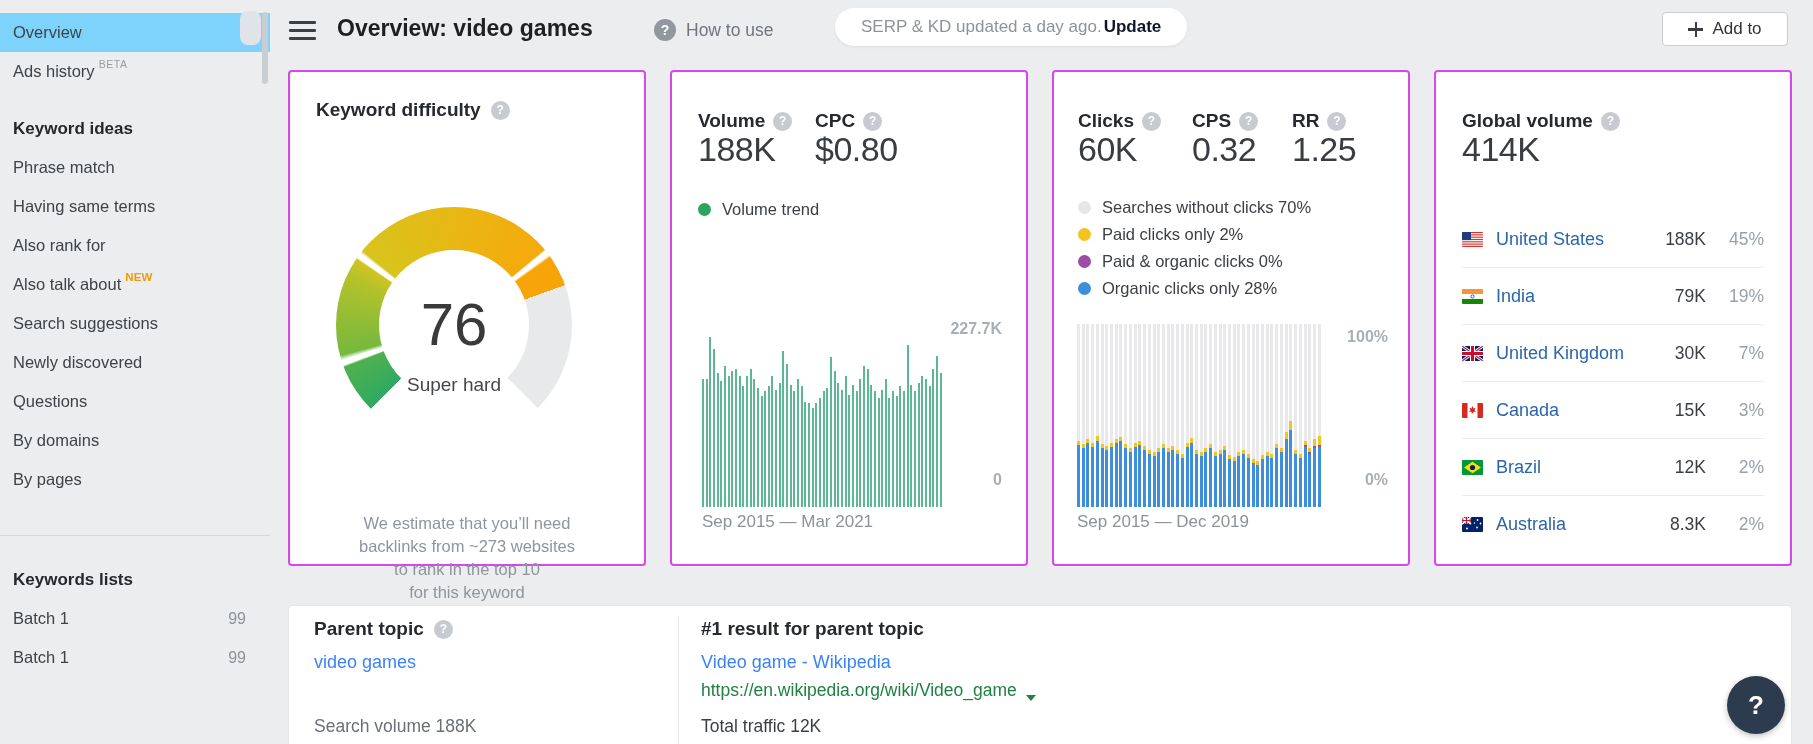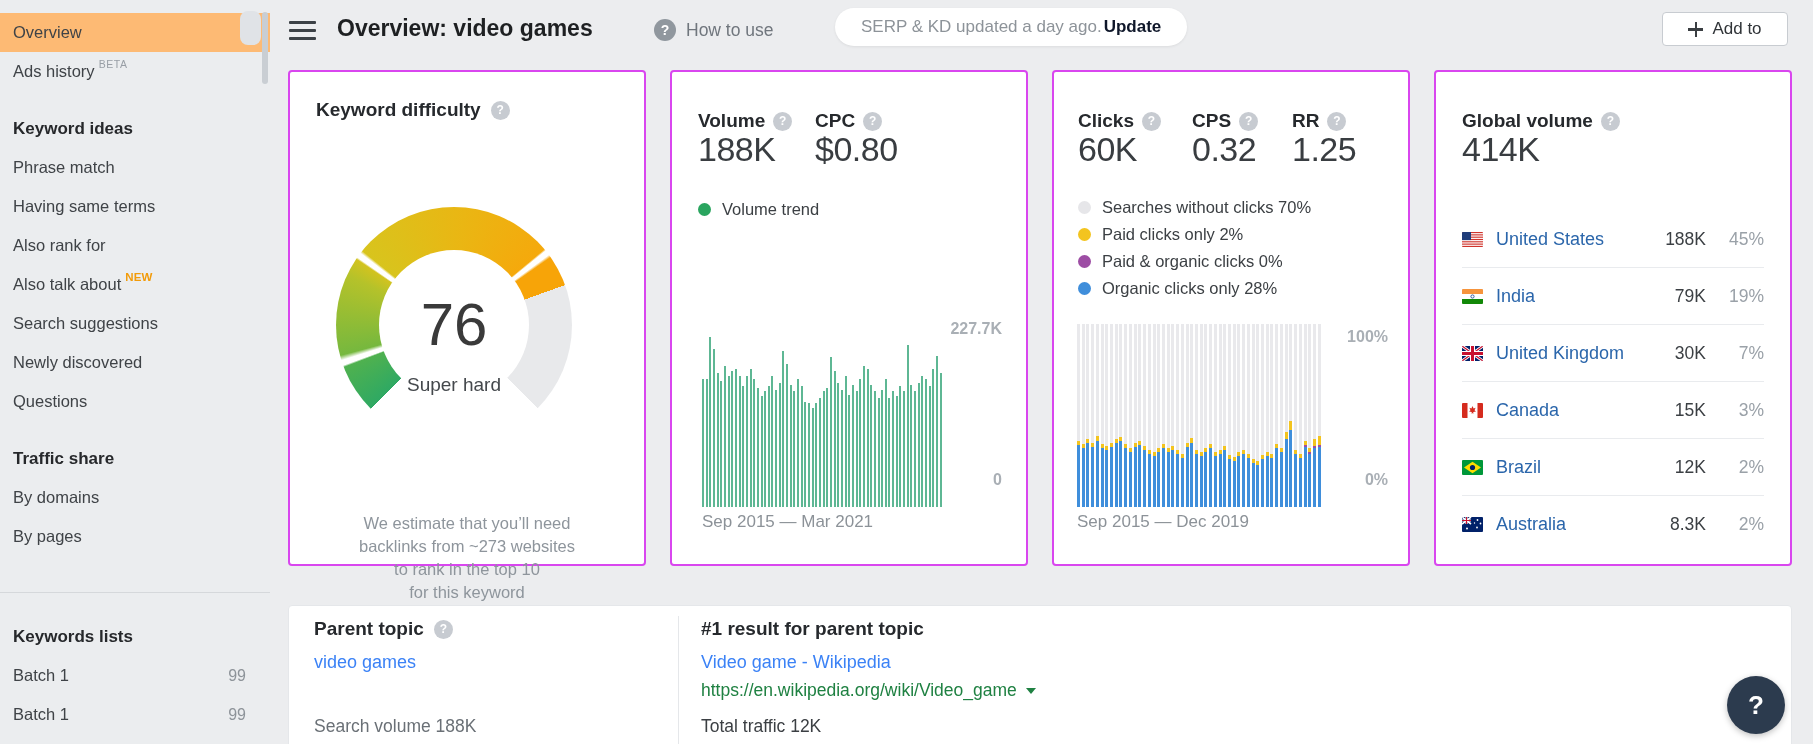--- a/index.html
+++ b/index.html
@@ -5,21 +5,21 @@
   html,body{margin:0;padding:0;background:#ecedef;}
   #app{position:relative;width:1813px;height:744px;background:#ecedef;overflow:hidden;
        font-family:"Liberation Sans",sans-serif;color:#3f4347;}
 
   
   .sidebar{position:absolute;left:0;top:0;width:270px;height:744px;background:#ebedef;}
   .sidebar ul{margin:0;padding:13px 0 0 0;list-style:none;}
   .sidebar li{height:39px;display:flex;align-items:center;padding:0 24px 0 13px;
               font-size:16.5px;color:#3f4347;cursor:pointer;}
   .sidebar li.heading{font-weight:bold;color:#26282b;font-size:17px;margin-top:18px;cursor:default;}
-  .sidebar li.selected{background:#fdba74;}
+  .sidebar li.selected{background:#7dd3fc;}
   .sup-badge{font-size:10.5px;margin-left:4px;align-self:flex-start;margin-top:6px;letter-spacing:.6px;}
   .sup-badge.muted{color:#989ea5;}
   .sup-badge.accent{color:#f29b0a;font-weight:bold;font-size:11.5px;letter-spacing:.2px;}
   .count{margin-left:auto;color:#8d9399;font-size:16px;}
   .side-divider{height:1px;background:#d5d8db;margin:36px 0 24px 0;}
   .side-scroll{position:absolute;right:2px;top:12px;width:6px;height:72px;border-radius:3px;background:#c9ced3;}
   .corner-chip{position:absolute;left:240px;top:11px;width:21px;height:34px;background:#e0e3e7;border-radius:8px;}
 
   
   .hamburger{position:absolute;left:289px;top:21px;width:27px;height:19px;cursor:pointer;}
@@ -96,21 +96,21 @@
   .country-pct{font-size:17.5px;color:#9aa1a8;width:50px;text-align:right;margin-left:8px;}
 
   
   #card-parent{position:absolute;left:288px;top:605px;width:1504px;height:170px;background:#fff;
                border:1px solid #e5e7ea;border-radius:4px;box-sizing:border-box;}
   .v-divider{position:absolute;left:389px;top:10px;bottom:0;width:1px;background:#e5e7ea;}
   .pt-title{position:absolute;font-size:19px;font-weight:bold;color:#26292d;top:12px;
             display:flex;align-items:center;gap:10px;}
   .blue-link{position:absolute;top:46px;font-size:18px;color:#3b82f6;cursor:pointer;}
   .green-url{position:absolute;top:74px;font-size:17.5px;color:#1f8142;cursor:pointer;
-             display:flex;align-items:center;}
+             display:flex;align-items:flex-end;}
   .caret{display:inline-block;width:0;height:0;border-left:5px solid transparent;
          border-right:5px solid transparent;border-top:6px solid #1f8142;margin-left:9px;}
   .gray-line{position:absolute;top:110px;font-size:17.5px;color:#6a7076;}
   .dark-line{position:absolute;top:110px;font-size:17.5px;color:#3b3f43;}
 
   
   .help-fab{position:absolute;left:1727px;top:676px;width:58px;height:58px;border-radius:50%;
             background:#2c3b4e;display:flex;align-items:center;justify-content:center;cursor:pointer;
             box-shadow:0 2px 6px rgba(0,0,0,.25);}
   .help-fab::after{content:"?";color:#fff;font-size:26px;font-weight:bold;}
@@ -146,23 +146,20 @@
           <span class="sup-badge accent">NEW</span>
         </li>
         <li class="">
           <span>Search suggestions</span>
         </li>
         <li class="">
           <span>Newly discovered</span>
         </li>
         <li class="">
           <span>Questions</span>
-        </li>
-        <li class="heading ">
-          <span>Traffic share</span>
         </li>
         <li class="">
           <span>By domains</span>
         </li>
         <li class="">
           <span>By pages</span>
         </li>
         <div class="side-divider"></div>
         <li class="heading ">
           <span>Keywords lists</span>

